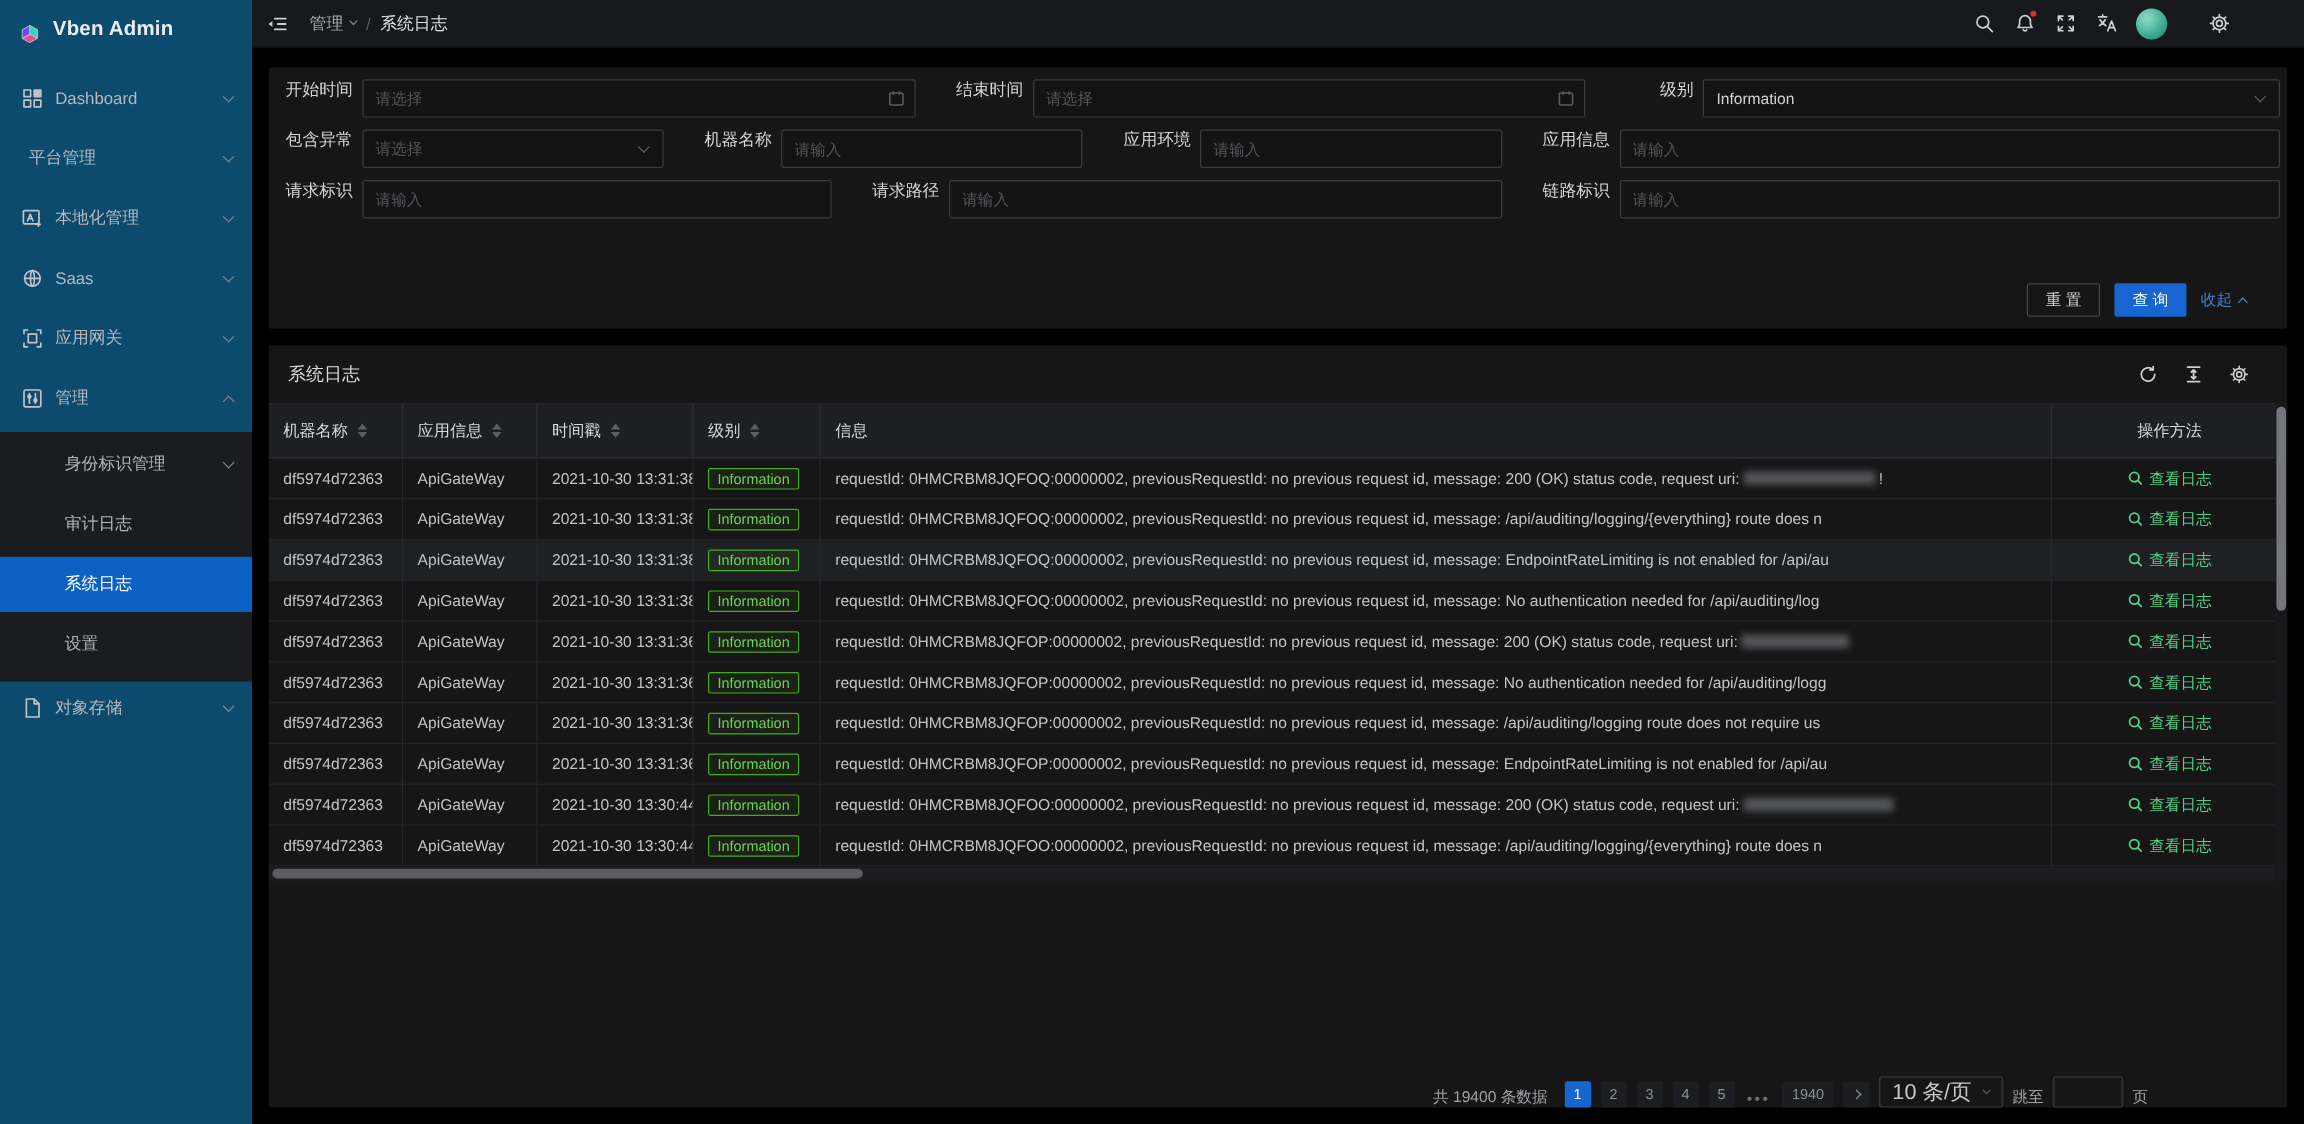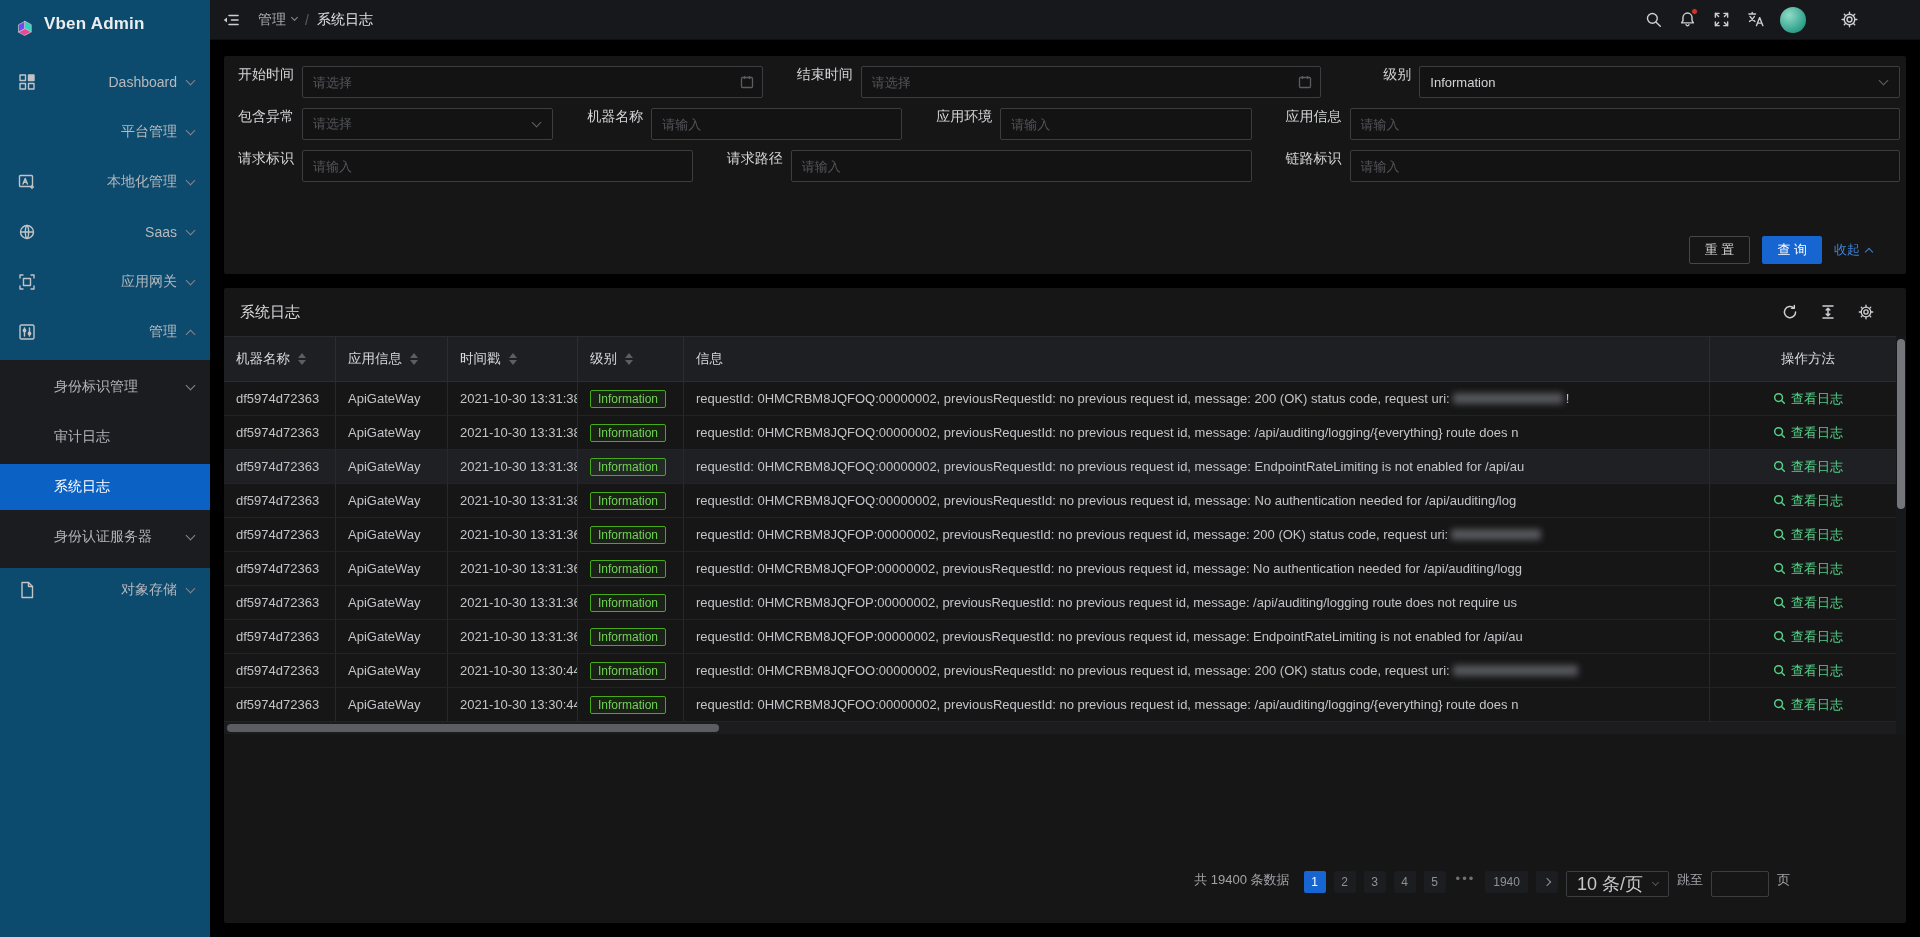--- a/index.html
+++ b/index.html
@@ -6,21 +6,21 @@
   html,body { width:1920px; height:937px; overflow:hidden; background:#000;
     font-family:"Liberation Sans", sans-serif; color:#cfd0d3; }
   .app { display:flex; width:1920px; height:937px; }
 
   
   .sidebar { width:210px; flex:0 0 210px; background:#0c4a6e; display:flex; flex-direction:column; }
   .logo { height:48px; display:flex; align-items:center; gap:10px; padding-left:16px; cursor:pointer; }
   .logo-text { font-size:17px; font-weight:bold; color:#ecedef; letter-spacing:.2px; }
   .menu { padding-top:12px; flex:1; }
   .mitem { height:44px; margin-bottom:6px; display:flex; align-items:center; gap:10px;
-    padding:0 16px 0 18px; color:#b7b9bd; font-size:14px; cursor:pointer;text-align:right; }
+    padding:0 16px 0 18px; color:#b7b9bd; font-size:14px; cursor:pointer; }
   .mitem.noicon { padding-left:24px; }
   .micon { width:18px; height:18px; display:inline-flex; }
   .micon svg { width:18px; height:18px; stroke:#c2c3c7; fill:none; stroke-width:1.4; stroke-linecap:round; stroke-linejoin:round; }
   .mlabel { flex:1; }
   .chev { width:7px; height:7px; border-right:1.5px solid #85878c; border-bottom:1.5px solid #85878c; display:inline-block; }
   .chev-d { transform:rotate(45deg); margin-top:-4px; }
   .chev-u { transform:rotate(-135deg); margin-top:4px; }
   .chev-r { transform:rotate(-45deg); }
   .submenu { background:#1a1c20; padding:4px 0; }
   .sitem { height:46px; margin-bottom:4px; display:flex; align-items:center; padding:0 16px 0 54px;
@@ -110,21 +110,21 @@
     font-size:12px; padding:1px 7px; border-radius:2px; }
   .blurchip { display:inline-block; height:11px; background:#55565a; filter:blur(3px);
     border-radius:2px; vertical-align:middle; margin:0 3px; }
   .w110 { width:110px; } .w90 { width:90px; } .w125 { width:125px; }
   .view-link { color:#55d187; font-size:13px; display:inline-flex; align-items:center; gap:5px; cursor:pointer; }
   .view-link svg { width:13px; height:13px; stroke:currentColor; fill:none; stroke-width:1.6; stroke-linecap:round; }
   .hscroll { height:12px; background:#1c1c1e; position:relative; }
   .hthumb { position:absolute; left:3px; top:2px; width:492px; height:8px; background:#5c5d61; border-radius:4px; }
   .vscroll { position:absolute; top:48px; right:0; width:10px; height:398px; background:#17181a; }
   .vthumb { width:8px; margin:3px auto 0; height:170px; background:#75767b; border-radius:4px; }
-  .pager { margin-top:auto; height:52px; display:flex; align-items:flex-start; justify-content:flex-end;
+  .pager { margin-top:auto; height:52px; display:flex; align-items:flex-end; justify-content:flex-end;
     gap:8px; padding-right:116px; font-size:13px; color:#989a9e; }
   .total { margin-right:6px; color:#a2a3a7; }
   .pg { min-width:22px; height:22px; padding:0 4px; display:inline-flex; align-items:center;
     justify-content:center; background:#1b1d21; border-radius:2px; font-size:12px; color:#8f9094; cursor:pointer; }
   .pg.active { background:#1765d1; color:#fff; }
   .pg.wide { padding:0 8px; }
   .pg .chev { width:6px; height:6px; border-color:#8f9094; }
   .pg-dots { color:#6f7075; letter-spacing:2px; cursor:pointer; padding:0 2px; }
   .pagesize { height:26px; border:1px solid #3c3d40; border-radius:2px; display:inline-flex;
     align-items:center; gap:10px; padding:0 10px; font-size:18px; color:#c7c8ca; cursor:pointer; }
@@ -213,22 +213,21 @@
           <span class="slabel">身份标识管理</span>
           <span class="chev chev-d"></span>
         </div>
         <div class="sitem">
           <span class="slabel">审计日志</span>
         </div>
         <div class="sitem active">
           <span class="slabel">系统日志</span>
         </div>
         <div class="sitem">
-          <span class="slabel">身份认证服务器</span>
-          <span class="chev chev-d"></span>
+          <span class="slabel">设置</span>
         </div>
       </div>
       <div class="mitem">
         <span class="micon">
           <svg viewBox="0 0 18 18">
               <path d="M4 1.5h6.5l4 4v11H4z"></path>
               <path d="M10.5 1.5v4h4"></path>
             </svg>
         </span>
         <span class="mlabel">对象存储</span>

